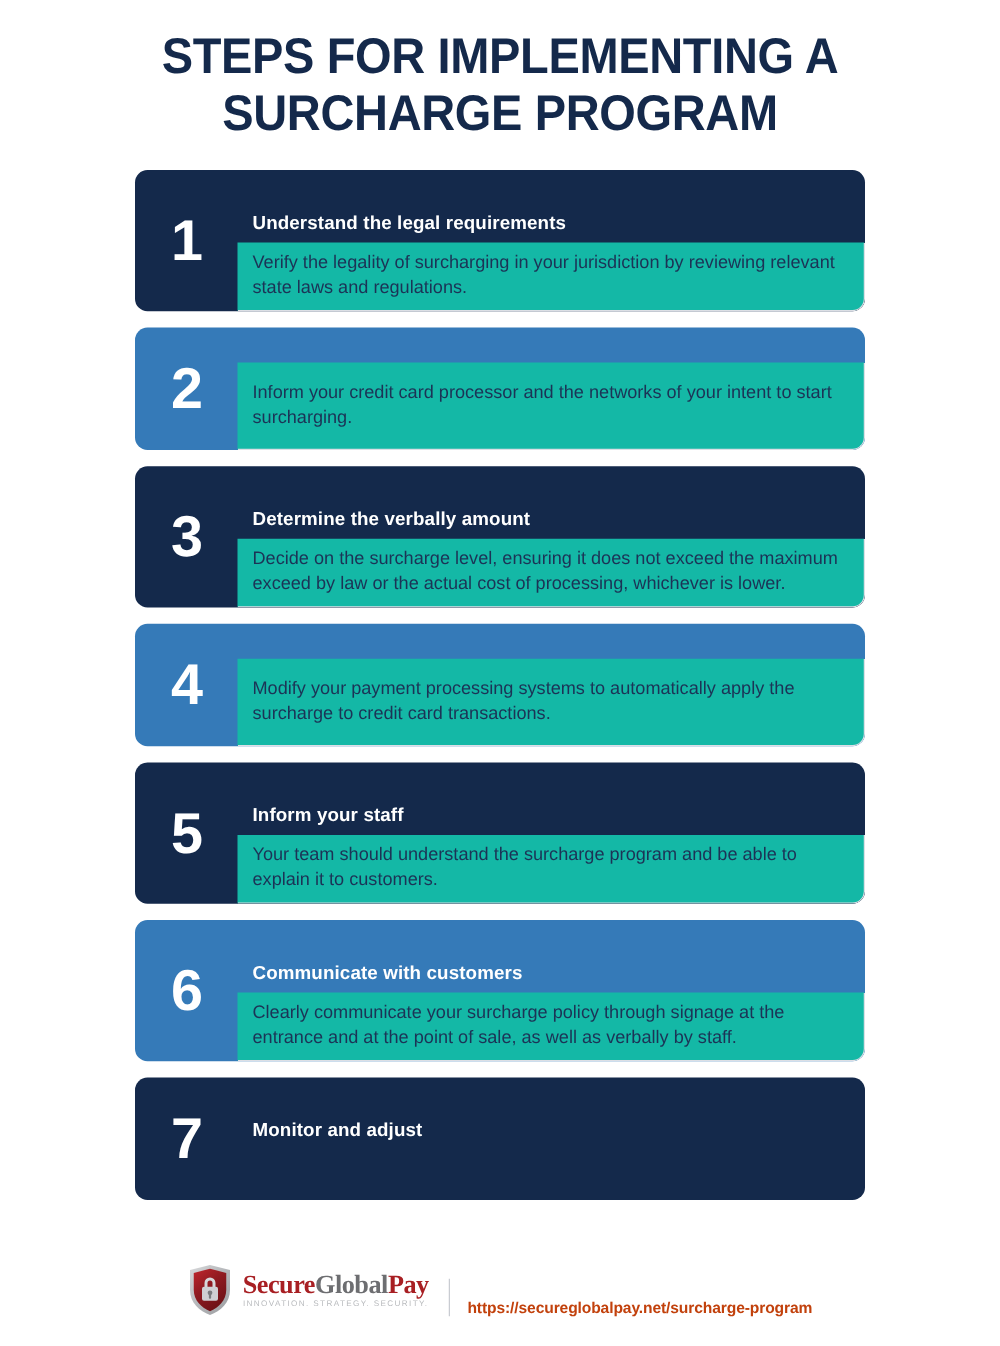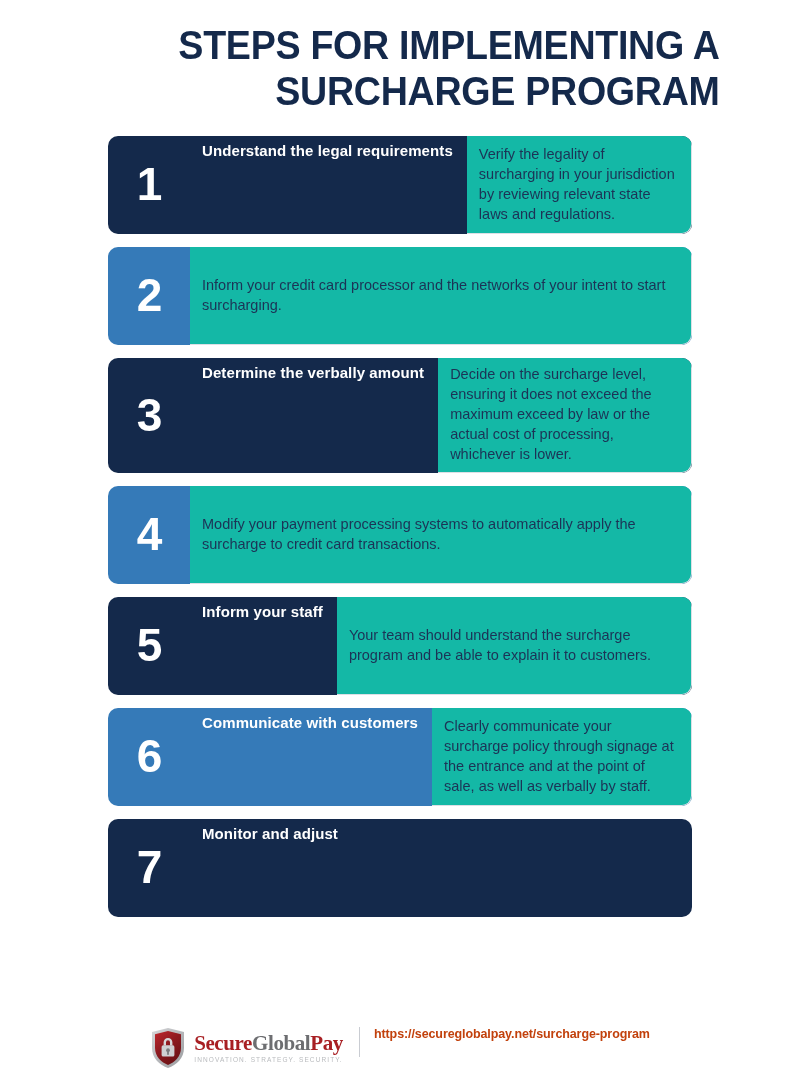--- a/index.html
+++ b/index.html
@@ -20,21 +20,21 @@
     width: 800px;
     height: 1077px;
     box-sizing: border-box;
     position: relative;
     background: #ffffff;
   }
 
   
   .title-block {
     padding: 22px 60px 0 60px;
-    text-align: right;
+    text-align: center;
   }
   .title {
     font-size: 40px;
     line-height: 1.15;
     font-weight: 700;
     letter-spacing: -0.3px;
     color: #14294b;
     margin: 0;
     transform: scaleX(0.94);
     transform-origin: center top;
@@ -70,22 +70,23 @@
     color: #ffffff;
     font-size: 46px;
     font-weight: 700;
     line-height: 1;
     letter-spacing: -1px;
   }
 
   .content-col {
     flex: 1 1 auto;
     display: flex;
-    flex-direction: row;
+    flex-direction: column;
     min-width: 0;
+    margin-top: 28px;
   }
   .card-header {
     height: 30px;
     display: flex;
     align-items: center;
     padding: 0 14px 0 12px;
     box-sizing: border-box;
   }
   .card-header-text {
     color: #ffffff;
@@ -112,23 +113,23 @@
     font-size: 14.5px;
     line-height: 1.38;
     white-space: pre-wrap;
   }
 
   
   .footer {
     position: absolute;
     left: 0;
     right: 0;
-    bottom: 8px;
-    display: flex;
-    align-items: flex-start;
+    bottom: 24px;
+    display: flex;
+    align-items: flex-end;
     justify-content: center;
     gap: 0;
   }
   .logo-wrap {
     display: flex;
     align-items: center;
     gap: 8px;
   }
   .shield {
     width: 36px;

